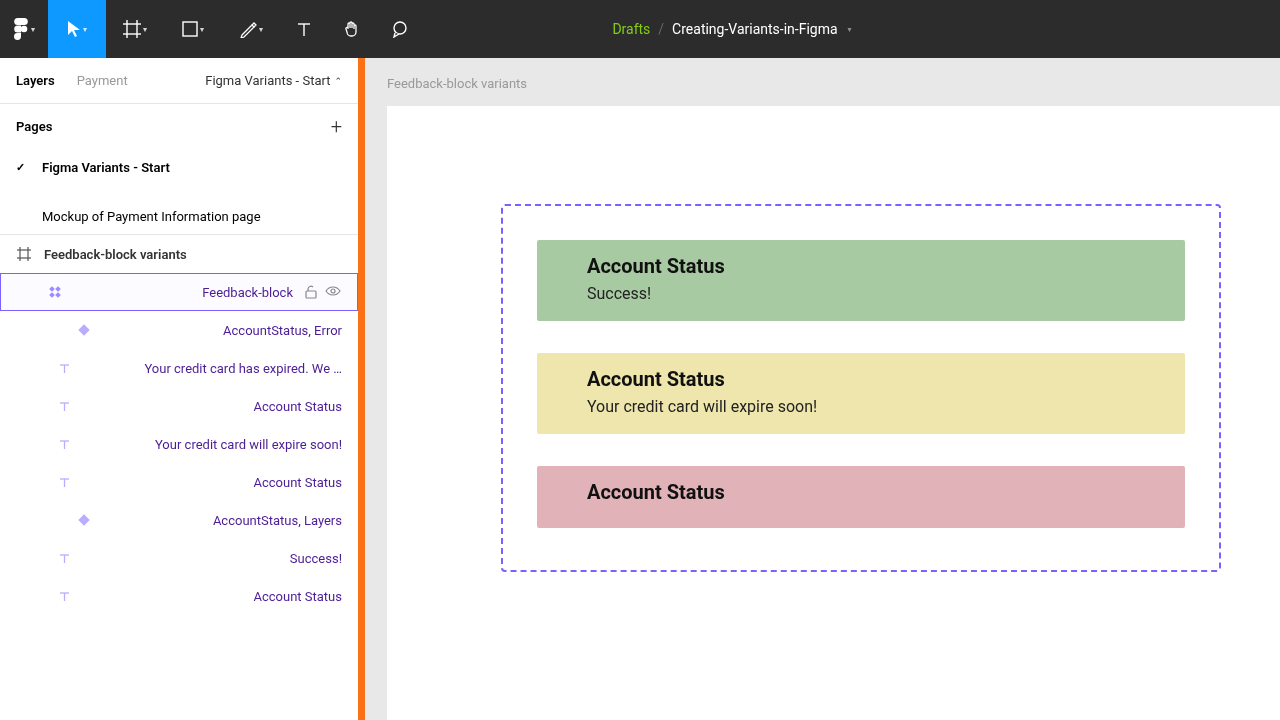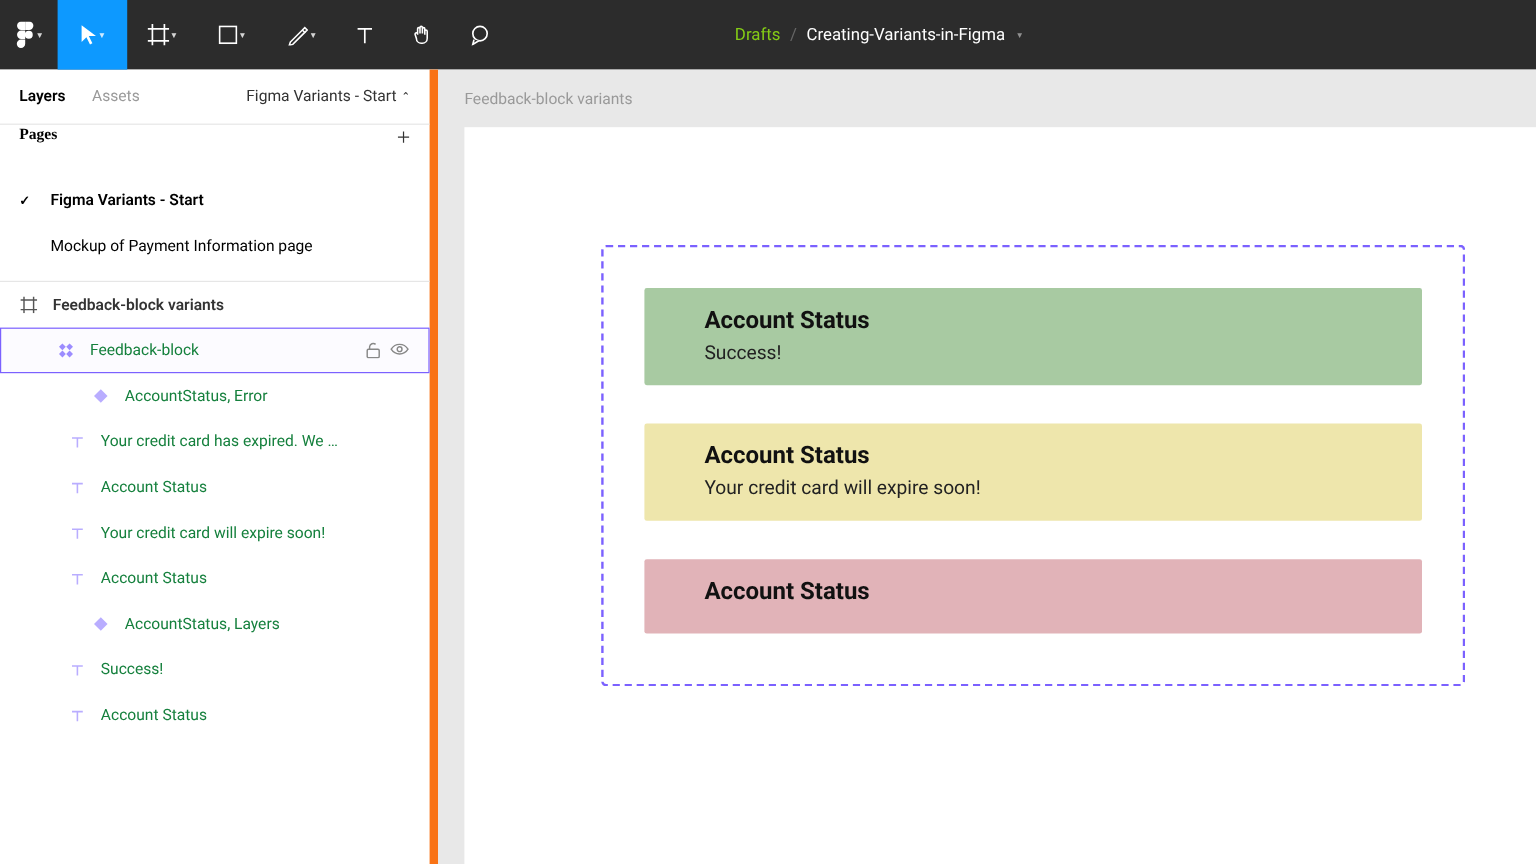--- a/index.html
+++ b/index.html
@@ -70,65 +70,64 @@
       font-size: 13px;
       color: #333;
       display: flex;
       align-items: center;
       gap: 4px;
       cursor: pointer;
     }
     .sb-pages-header {
       height: 44px;
       display: flex;
-      align-items: flex-start;
+      align-items: center;
       padding: 0 16px;
       font-size: 13px;
       font-weight: 600;
-      font-family: Liberation Serif, serif;
     }
     .sb-pages-header .plus {
       margin-left: auto;
       font-size: 20px;
       font-weight: 300;
       cursor: pointer;
       color: #333;
     }
     .sb-page-item {
       height: 38px;
       display: flex;
       align-items: center;
       padding: 0 16px;
       font-size: 13px;
       gap: 12px;
       cursor: pointer;
     }
     .sb-page-item .check { width: 14px; font-size: 11px; }
     .sb-page-item.current { font-weight: 600; }
-    .sb-page-item.indent { padding-left: 42px; }
+    .sb-page-item.indent { padding-left: 42px; align-items: flex-end; }
     .sb-divider { height: 1px; background: #e6e6e6; margin-top: 10px; }
     .layer-row {
       height: 38px;
       display: flex;
       align-items: center;
       font-size: 13px;
       padding: 0 16px;
       gap: 12px;
       cursor: pointer;
       position: relative;
     }
     .layer-row.bold { font-weight: 600; }
     .layer-row.selected {
       border: 1px solid #7b61ff;
       background: #fcfbff;
     }
     .layer-row .icon-slot { width: 16px; display: flex; justify-content: center; color: #999; }
     .layer-row .icon-slot.purple { color: #9c8cff; }
     .layer-row .label { color: #333; white-space: nowrap; overflow: hidden; text-overflow: ellipsis; flex: 1; }
-    .layer-row .label.purple { color: #15803d; }
+    .layer-row .label.purple { color: #4c1d95; text-align: right; }
     .layer-row .trailing { display: flex; gap: 8px; margin-left: auto; color: #888; }
     .ind1 { padding-left: 46px; }
     .ind2 { padding-left: 76px; }
     .ind3 { padding-left: 56px; }
 
     .canvas-area {
       flex: 1;
       background: #e8e8e8;
       position: relative;
       overflow: hidden;
@@ -239,21 +238,21 @@
     <span class="tb-filename">Creating-Variants-in-Figma</span>
     <span class="tb-chevron" style="color:#aaa">▾</span>
   </div>
   <div style="width:240px"></div>
 </div>
 
 <div class="main">
   <div class="sidebar">
     <div class="sb-top">
       <span class="sb-tab active">Layers</span>
-      <span class="sb-tab">Assets</span>
+      <span class="sb-tab">Payment</span>
       <span class="sb-page-selector">
         <span>Figma Variants - Start</span>
         <span style="font-size:9px">⌃</span>
       </span>
     </div>
     <div class="sb-pages-header">
       <span>Pages</span>
       <span class="plus">+</span>
     </div>
     <div class="sb-page-item current">

